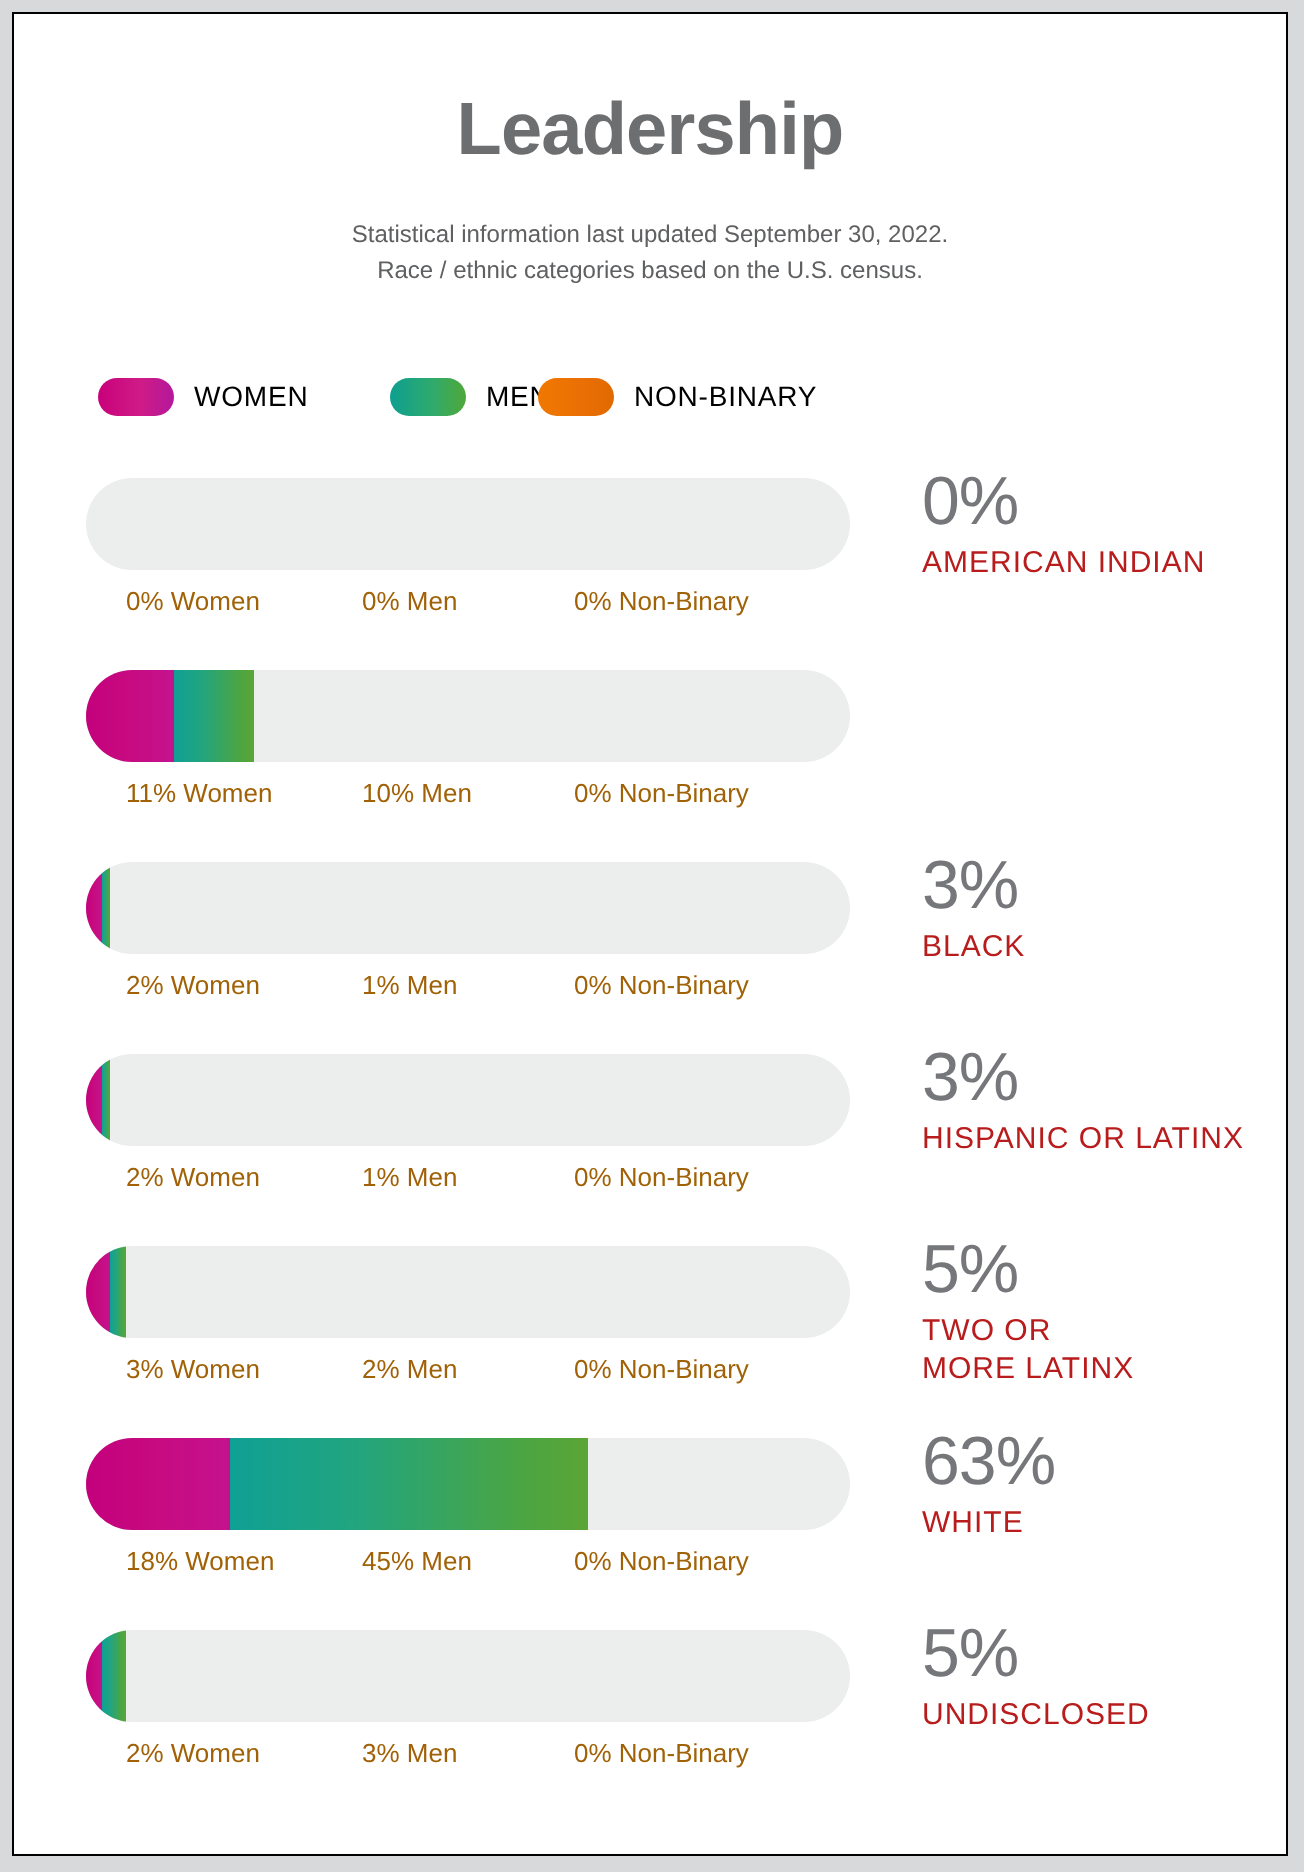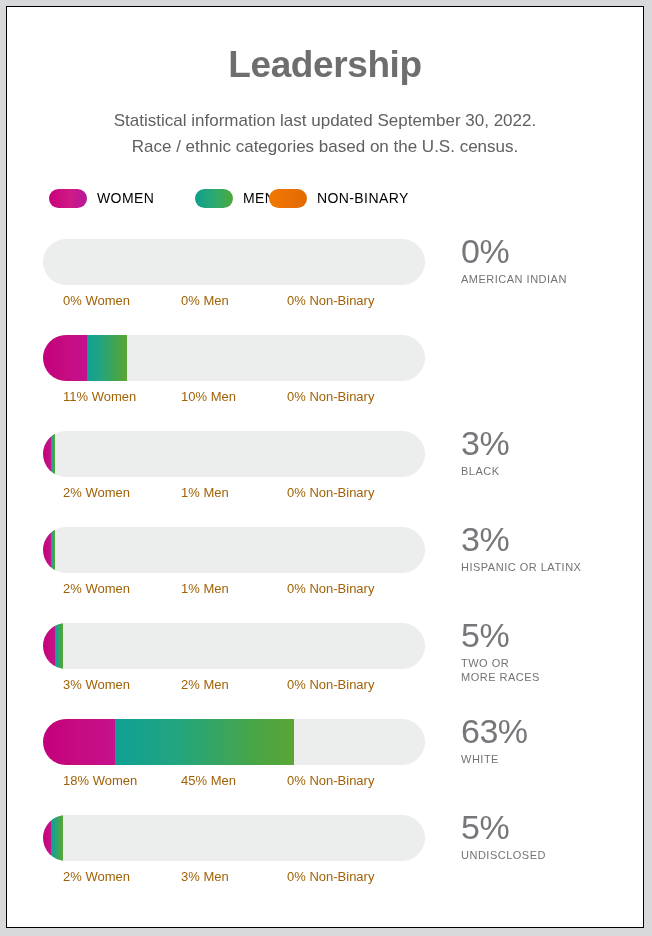--- a/index.html
+++ b/index.html
@@ -30,21 +30,21 @@
     text-align: center;
     font-size: 37px;
     font-weight: bold;
     color: #6d6e70;
     letter-spacing: -0.4px;
     margin: 38px 0 0 0;
     line-height: 1.1;
   }
   .subtitle {
     text-align: center;
-    font-size: 17px;
+    font-size: 12px;
     color: #5f6062;
     line-height: 1.55;
     margin: 22px 0 0 0;
   }
   .subtitle div { white-space: nowrap; }
 
   
   .legend {
     position: absolute;
     left: 42px;
@@ -153,22 +153,22 @@
     top: 0px;
     width: 180px;
   }
   .pct {
     font-size: 34px;
     color: #76777a;
     line-height: 1.08;
     letter-spacing: -0.5px;
   }
   .cat {
-    font-size: 11px;
-    color: #737373;
+    font-size: 15px;
+    color: #b91c1c;
     letter-spacing: 0.5px;
     line-height: 1.28;
     margin-top: 2px;
   }
   .cat div { white-space: nowrap; }
 </style>
 </head>
 <body>
 
 <div class="page">
@@ -262,21 +262,21 @@
         </div>
         <div class="sublabels">
           <span class="sublabel w">3% Women</span>
           <span class="sublabel m">2% Men</span>
           <span class="sublabel nb">0% Non-Binary</span>
         </div>
         <div class="right-col">
           <div class="pct">5%</div>
           <div class="cat">
             <div>TWO OR</div>
-            <div>MORE RACES</div>
+            <div>MORE LATINX</div>
           </div>
         </div>
       </div>
       <div class="row">
         <div class="bar-track">
           <div class="seg seg-women" style="left: 0px; width: 71.64px;"></div>
           <div class="seg seg-men" style="left: 71.64px; width: 179.1px;"></div>
         </div>
         <div class="sublabels">
           <span class="sublabel w">18% Women</span>

